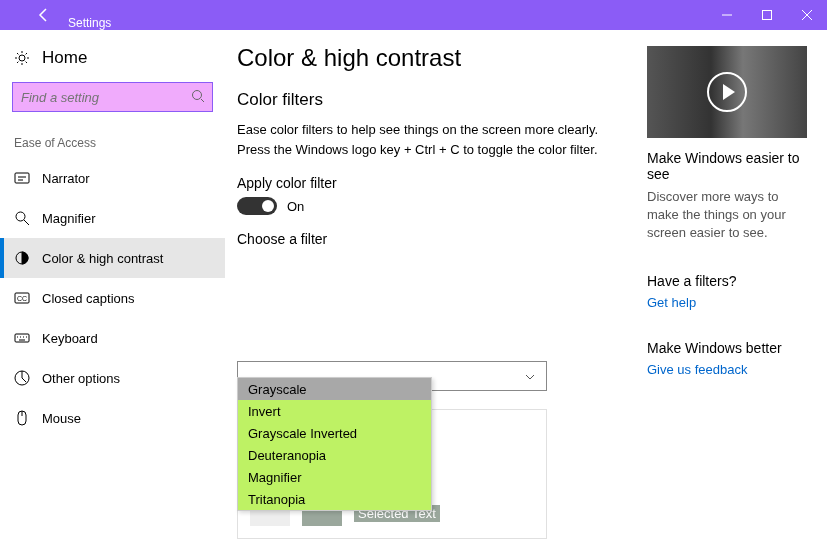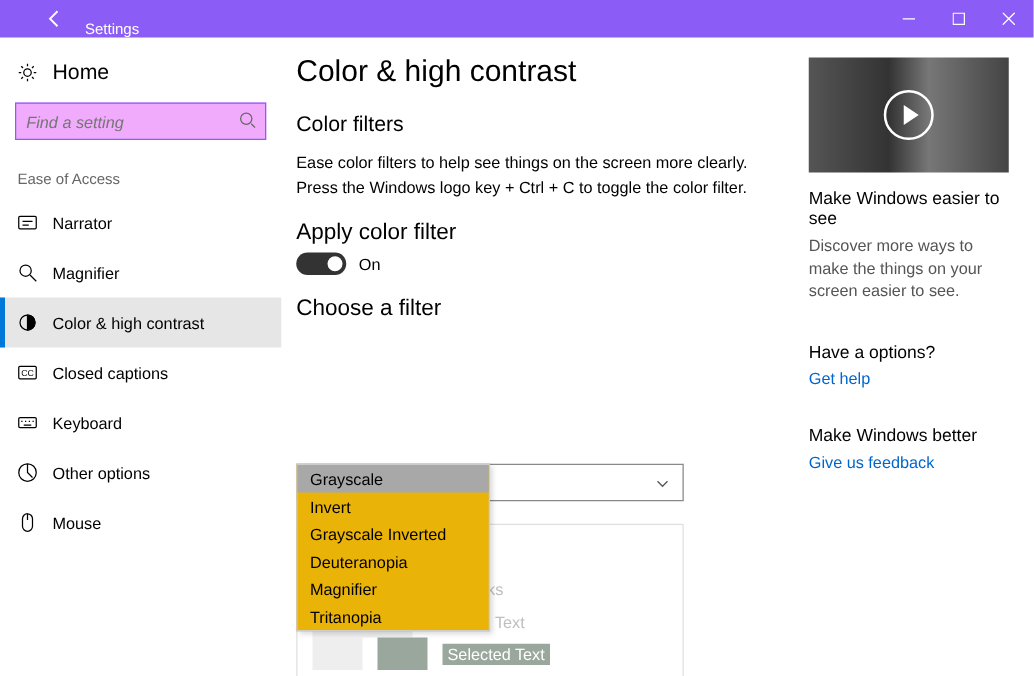--- a/index.html
+++ b/index.html
@@ -24,28 +24,28 @@
   .nav-item { display:flex; align-items:center; height: 40px; padding: 0 14px; gap: 12px; font-size: 13px; cursor: default; position:relative; }
   .nav-item.selected { background: #e6e6e6; }
   .nav-item.selected::before { content:""; position:absolute; left:0; top:0; bottom:0; width:4px; background:#0078d7; }
   .nav-item .ico { width:16px; height:16px; display:flex; align-items:center; justify-content:center; }
 
   .main { flex:1; display:flex; padding: 10px 20px 0 12px; overflow:hidden; }
   .content { width: 400px; }
   .h1 { font-size: 24px; font-weight: 300; margin: 4px 0 18px 0; }
   .h2 { font-size: 17px; font-weight: 400; margin: 6px 0 10px 0; }
   .desc { font-size: 13px; line-height: 1.5; margin-bottom: 16px; }
-  .label { font-size: 18px; margin-bottom: 6px; }
+  .label { font-size: 14px; margin-bottom: 6px; }
 
   .toggle-row { display:flex; align-items:center; gap: 10px; margin-bottom: 16px; }
   .toggle { width: 40px; height: 18px; border-radius: 10px; background: #333; position:relative; }
   .toggle .knob { width:12px; height:12px; border-radius:50%; background:#fff; position:absolute; top:3px; right:3px; }
 
   .filter-area { position: relative; }
-  .dropdown-list { width:155px; position:absolute; top:0; left:0; background:#eab308; border:1px solid #ccc; box-shadow: 2px 2px 4px rgba(0,0,0,0.15); z-index:10; }
+  .dropdown-list { width:195px; position:absolute; top:16px; left:0; background:#bef264; border:1px solid #ccc; box-shadow: 2px 2px 4px rgba(0,0,0,0.15); z-index:10; }
   .dropdown-item { height:22px; padding: 0 10px; font-size:13px; display:flex; align-items:center; }
   .dropdown-item.hover { background:#a8a8a8; color:#000; }
 
   .theme-select { width:310px; height:30px; border:1px solid #888; margin-top:114px; position:relative; }
   .theme-select .chev { position:absolute; right:10px; top:9px; }
 
   .preview-box { width:310px; border:1px solid #e0e0e0; margin-top:18px; padding:12px; }
   .prow { display:flex; align-items:center; gap:12px; }
   .swatch { width:80px; height:26px; background:#eee; }
   .swatch.sm { width:40px; }
@@ -234,20 +234,20 @@
       </div>
     </div>
 
     <div class="right">
       <div class="video-thumb">
         <div class="play"></div>
       </div>
       <div class="rh">Make Windows easier to see</div>
       <div class="rtext">Discover more ways to make the things on your screen easier to see.</div>
 
-      <div class="rh">Have a options?</div>
+      <div class="rh">Have a filters?</div>
       <a class="rlink">Get help</a>
 
       <div class="rh">Make Windows better</div>
       <a class="rlink">Give us feedback</a>
     </div>
   </div>
 </div>
 
 </body></html>

